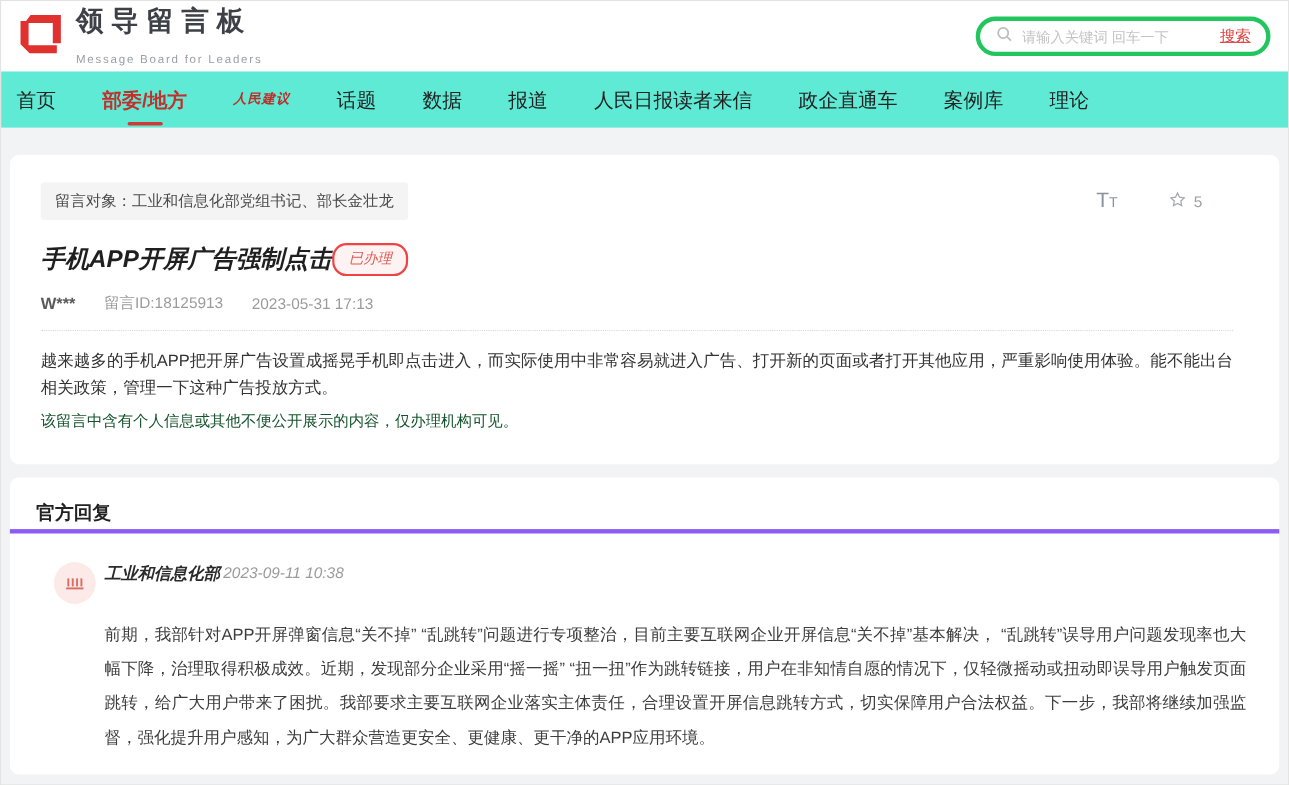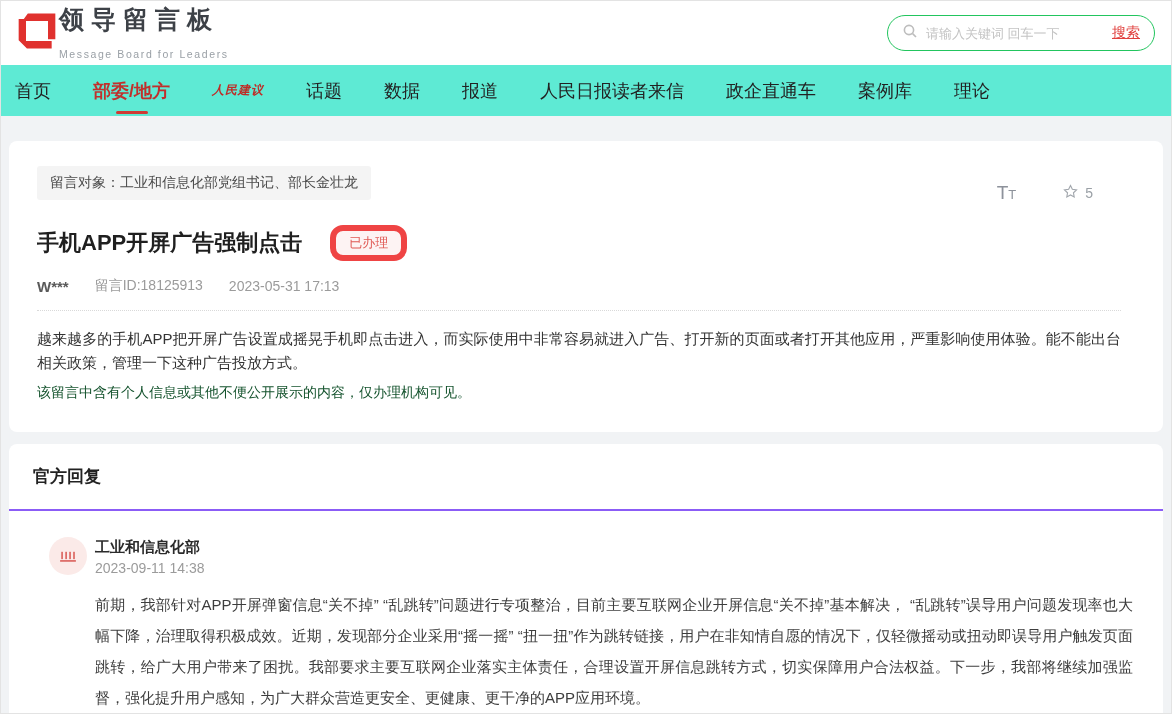--- a/index.html
+++ b/index.html
@@ -7,31 +7,31 @@
   body { font-family:"Liberation Sans","DejaVu Sans",sans-serif; }
   .page {
     width:1172px; height:714px; margin:0 auto; background:#f1f3f5;
     border:1px solid #e3e3e3; overflow:hidden; position:relative;
   }
   
   .site-header {
     height:64px; background:#fff; display:flex; align-items:center;
     justify-content:space-between; padding:0 16px 0 14px;
   }
-  .logo { display:flex; align-items:center; gap:0; }
+  .logo { display:flex; align-items:center; gap:10px; }
   .logo-text-block { display:flex; flex-direction:column; }
   .logo-title {
     font-size:25px; font-weight:700; color:#3d4147; letter-spacing:7px;
     line-height:1.1; white-space:nowrap;
   }
   .logo-sub {
     font-size:10.5px; color:#9aa0a6; letter-spacing:1.6px; margin-top:14px;
   }
   .search-pill {
-    width:268px; height:36px; border:1px solid #22c55e; border-radius:18px;
+    width:268px; height:36px; border:4px solid #22c55e; border-radius:18px;
     display:flex; align-items:center; padding:0 14px; gap:8px; background:#fff;
   }
   .search-pill input {
     border:none; outline:none; flex:1; font-size:13px; color:#333; min-width:0;
     font-family:inherit;
   }
   .search-pill input::placeholder { color:#c3c3c3; }
   .search-btn {
     background:none; border:none; color:#e0403e; font-size:14px; cursor:pointer;
     font-family:inherit; white-space:nowrap;text-decoration:underline;
@@ -56,53 +56,53 @@
   }
   
   .main-area { padding:25px 8px 0 8px; display:flex; flex-direction:column; gap:12px; }
   .card { background:#fff; border-radius:8px; }
   .message-card { padding:25px 42px 30px 28px; }
   .msg-toprow { display:flex; justify-content:space-between; align-items:flex-start; }
   .target-tag {
     background:#f4f4f4; color:#4a4a4a; font-size:14px; padding:8px 13px;
     border-radius:3px; display:inline-block;
   }
-  .top-tools { display:flex; align-items:center; gap:46px; padding-right:28px; margin-top:16px; }
+  .top-tools { display:flex; align-items:center; gap:46px; padding-right:28px; margin-top:6px; }
   .tt-icon { color:#8d929b; cursor:pointer; }
   .tt-big { font-size:19px; }
   .tt-small { font-size:13px; }
   .star-group { display:flex; align-items:center; gap:6px; color:#9aa0a6; font-size:14px; cursor:pointer; }
-  .title-row { display:flex; align-items:center; gap:28px; margin-top:21px; }
+  .title-row { display:flex; gap:0; margin-top:21px;font-style:italic; }
   .msg-title { font-size:22px; font-weight:700; color:#1f1f1f; }
   .status-badge {
-    font-size:13px; color:#e05a55; background:#fdf3f3; border:6px solid #ef4444;
+    font-size:13px; color:#e05a55; background:#fdf3f3; border:2px solid #ef4444;
     border-radius:13px; padding:3px 13px; line-height:1.4;
   }
   .meta-row { display:flex; align-items:center; gap:26px; margin-top:16px; }
   .author { font-size:15px; font-weight:700; color:#5a5a5a; }
   .meta-item { font-size:14px; color:#9b9b9b; }
   .dotted-sep { border:none; border-top:1px dotted #d9d9d9; margin:15px 0 0 0; }
   .msg-body {
     margin-top:16px; font-size:15px; color:#333; line-height:24px;
     text-align:justify;
   }
   .privacy-note { margin-top:9px; font-size:14px; color:#14532d; }
   
   .reply-card { padding:0 0 18px 0; }
   .reply-header {
-    padding:21px 24px 21px 24px; border-bottom:2px solid #8b5cf6;
+    padding:21px 24px 3px 24px; border-bottom:4px solid #8b5cf6;
   }
   .reply-title { font-size:17px; font-weight:700; color:#222; }
   .reply-body-wrap { padding:26px 30px 0 40px; }
   .org-row { display:flex; align-items:flex-start; gap:8px; }
   .org-avatar {
     width:38px; height:38px; border-radius:50%; background:#fbeae8;
     display:flex; align-items:center; justify-content:center; flex:0 0 38px;
   }
-  .org-info { display:flex; flex-direction:column; gap:3px; padding-top:1px; }
+  .org-info { display:flex; flex-direction:row; gap:3px; padding-top:1px;font-style:italic; }
   .org-name { font-size:15px; font-weight:700; color:#2b2b2b; }
   .org-date { font-size:14px; color:#9b9b9b; }
   .reply-text {
     margin-left:46px; margin-top:13px; font-size:15px; color:#3d3d3d;
     line-height:31px; text-align:justify;
   }
 </style>
 </head>
 <body>
 
@@ -196,21 +196,21 @@
                 <rect x="4.6" y="9.6" width="1.9" height="8"></rect>
                 <rect x="9" y="9.6" width="1.9" height="8"></rect>
                 <rect x="13.3" y="9.6" width="1.9" height="8"></rect>
                 <rect x="17.6" y="9.6" width="1.9" height="8"></rect>
                 <rect x="3.4" y="18.6" width="17.2" height="1.9"></rect>
               </svg>
             </span>
           </span>
           <span class="org-info">
             <span class="org-name">工业和信息化部</span>
-            <span class="org-date">2023-09-11 14:38</span>
+            <span class="org-date">2023-09-11 10:38</span>
           </span>
         </div>
         <p class="reply-text">前期，我部针对APP开屏弹窗信息“关不掉” “乱跳转”问题进行专项整治，目前主要互联网企业开屏信息“关不掉”基本解决， “乱跳转”误导用户问题发现率也大幅下降，治理取得积极成效。近期，发现部分企业采用“摇一摇” “扭一扭”作为跳转链接，用户在非知情自愿的情况下，仅轻微摇动或扭动即误导用户触发页面跳转，给广大用户带来了困扰。我部要求主要互联网企业落实主体责任，合理设置开屏信息跳转方式，切实保障用户合法权益。下一步，我部将继续加强监督，强化提升用户感知，为广大群众营造更安全、更健康、更干净的APP应用环境。</p>
       </div>
     </section>
 
   </main>
 </div>
 
 </body></html>

